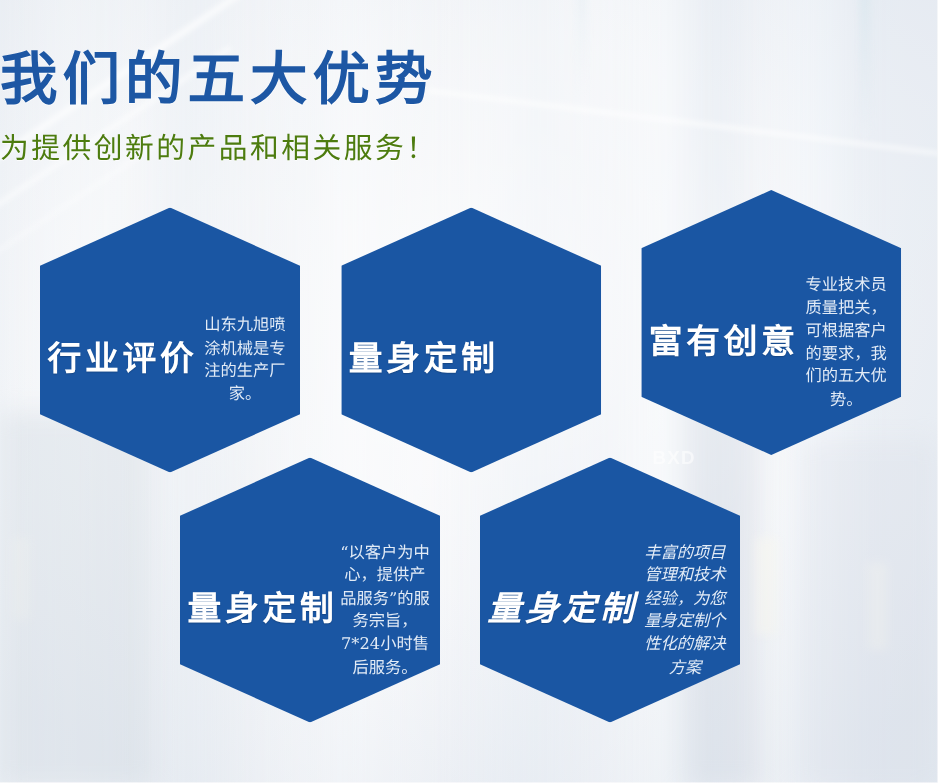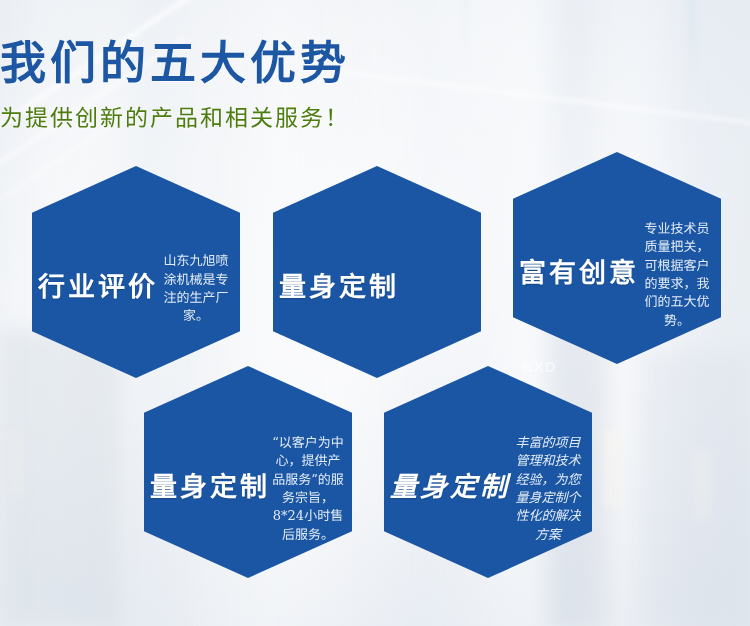--- a/index.html
+++ b/index.html
@@ -219,21 +219,21 @@
     <div class="hex-title">量身定制</div>
   </div>
 
   <div class="hex hex-3">
     <div class="hex-title">富有创意</div>
     <div class="hex-body">专业技术员质量把关，可根据客户的要求，我们的五大优势。</div>
   </div>
 
   <div class="hex hex-4">
     <div class="hex-title">量身定制</div>
-    <div class="hex-body">“以客户为中心，提供产品服务”的服务宗旨，8*24小时售后服务。</div>
+    <div class="hex-body">“以客户为中心，提供产品服务”的服务宗旨，7*24小时售后服务。</div>
   </div>
 
   <div class="hex hex-5">
     <div class="hex-title">量身定制</div>
     <div class="hex-body">丰富的项目管理和技术经验，为您量身定制个性化的解决方案</div>
   </div>
 
 </div>
 
 </body></html>

